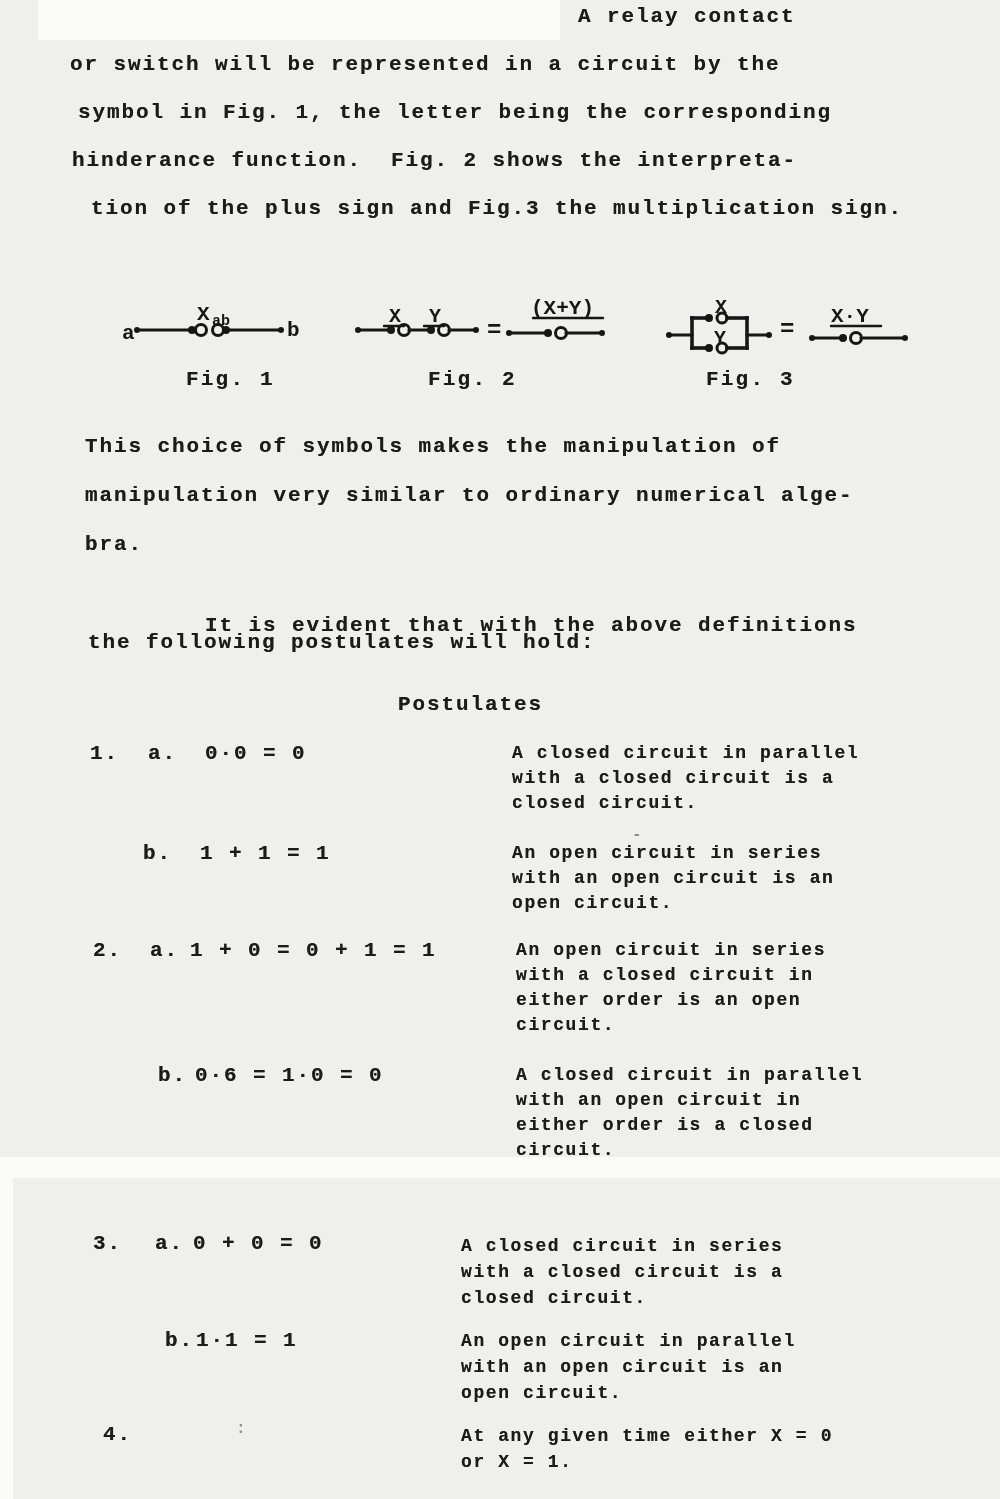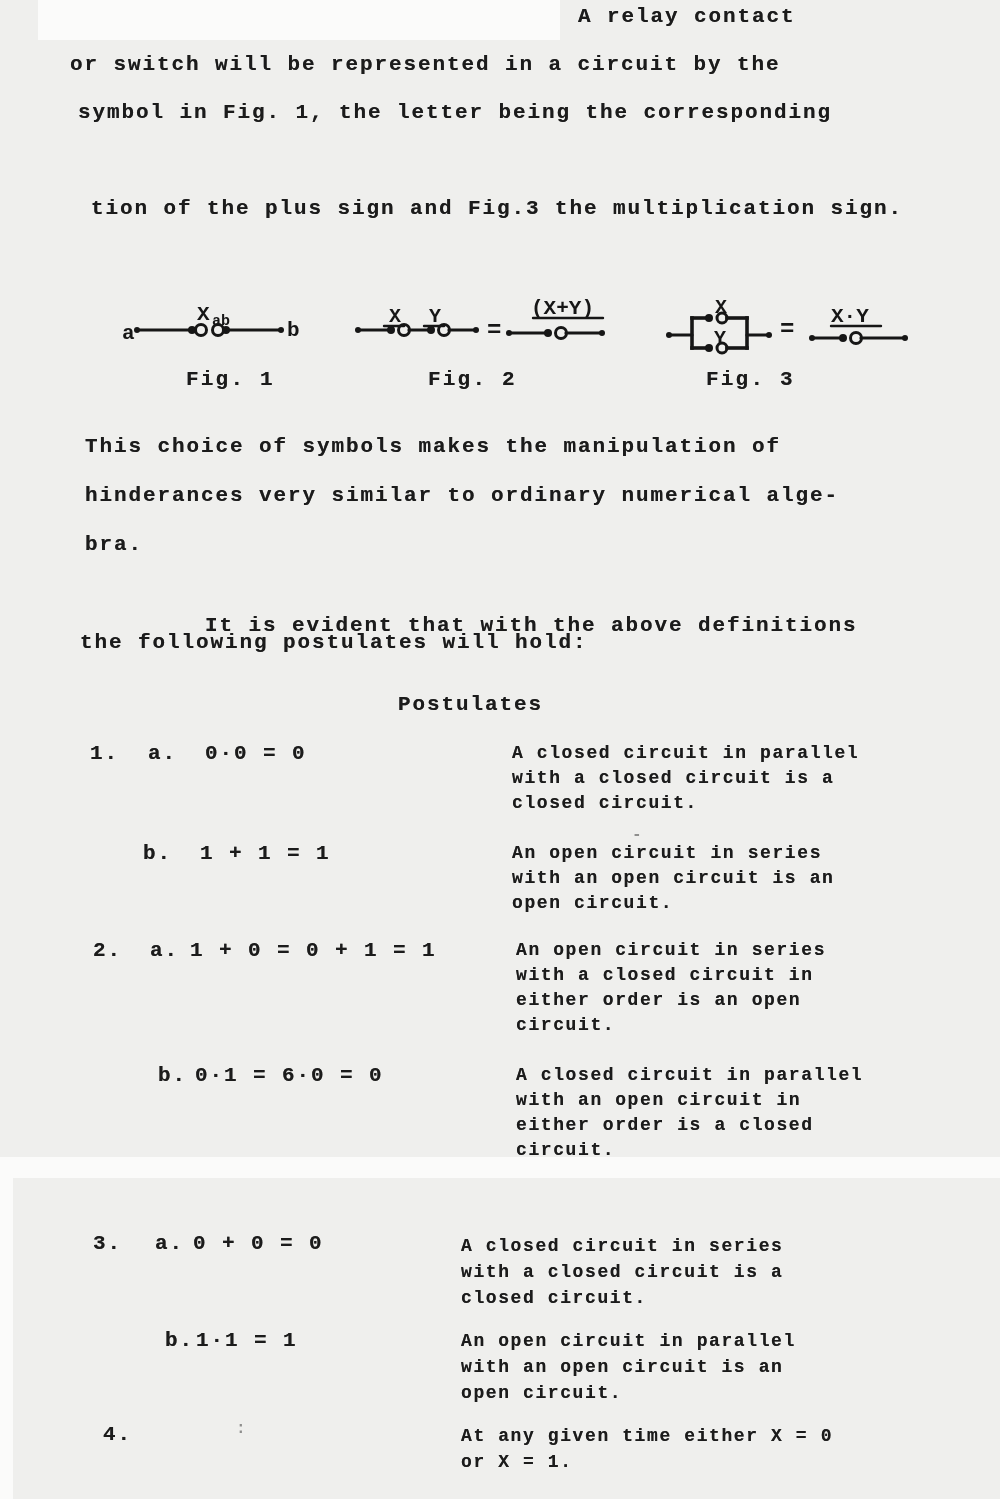--- a/index.html
+++ b/index.html
@@ -37,20 +37,21 @@
 
 <div id="scan">
 
   <div class="bright" style="left:38px;top:0;width:522px;height:40px;"></div>
   <div class="bright" style="left:0;top:1157px;width:1000px;height:21px;"></div>
   <div class="bright" style="left:0;top:1157px;width:13px;height:342px;"></div>
 
   <div class="tline" style="left:578px;top:4px;">A relay contact</div>
   <div class="tline" style="left:70px;top:52px;">or switch will be represented in a circuit by the</div>
   <div class="tline" style="left:78px;top:100px;">symbol in Fig. 1, the letter being the corresponding</div>
+  <div class="tline" style="left:72px;top:148px;">hinderance function.  Fig. 2 shows the interpreta-</div>
   <div class="tline" style="left:91px;top:196px;">tion of the plus sign and Fig.3 the multiplication sign.</div>
 
   <svg width="1000" height="80" style="position:absolute;left:0;top:283px;">
 
     <g>
       <text x="122" y="56" font-size="21">a</text>
       <circle class="node" cx="137" cy="47" r="3"></circle>
       <line class="wire" x1="138" y1="47" x2="190" y2="47"></line>
       <circle class="node" cx="192" cy="47" r="4"></circle>
       <circle class="contact" cx="201" cy="47" r="5.5"></circle>
@@ -115,25 +116,25 @@
       <line class="wire" x1="861" y1="55" x2="904" y2="55"></line>
       <circle class="node" cx="905" cy="55" r="3"></circle>
     </g>
   </svg>
 
   <div class="caption" style="left:186px;top:368px;">Fig. 1</div>
   <div class="caption" style="left:428px;top:368px;">Fig. 2</div>
   <div class="caption" style="left:706px;top:368px;">Fig. 3</div>
 
   <div class="tline" style="left:85px;top:434px;">This choice of symbols makes the manipulation of</div>
-  <div class="tline" style="left:85px;top:483px;">hinderances very similar to ordinary numerical alge-</div>
+  <div class="tline" style="left:85px;top:483px;">manipulation very similar to ordinary numerical alge-</div>
   <div class="tline" style="left:85px;top:532px;">bra.</div>
 
   <div class="tline" style="left:205px;top:581px;margin-top:32px;">It is evident that with the above definitions</div>
-  <div class="tline" style="left:80px;top:630px;">the following postulates will hold:</div>
+  <div class="tline" style="left:88px;top:630px;">the following postulates will hold:</div>
 
   <div class="tline" style="left:398px;top:692px;">Postulates</div>
 
   <div class="tline" style="left:90px;top:741px;">1.</div>
   <div class="tline" style="left:148px;top:741px;">a.</div>
   <div class="tline" style="left:205px;top:741px;">0·0 = 0</div>
   <div class="desc lh25" style="left:512px;top:741px;width:470px;">A closed circuit in parallel
 with a closed circuit is a
 closed circuit.</div>
 
@@ -146,21 +147,21 @@
 
   <div class="tline" style="left:93px;top:938px;">2.</div>
   <div class="tline" style="left:150px;top:938px;">a.</div>
   <div class="tline" style="left:190px;top:938px;">1 + 0 = 0 + 1 = 1</div>
   <div class="desc lh25" style="left:516px;top:938px;width:470px;">An open circuit in series
 with a closed circuit in
 either order is an open
 circuit.</div>
 
   <div class="tline" style="left:158px;top:1063px;">b.</div>
-  <div class="tline" style="left:195px;top:1063px;">0·1 = 6·0 = 0</div>
+  <div class="tline" style="left:195px;top:1063px;">0·6 = 1·0 = 0</div>
   <div class="desc lh25" style="left:516px;top:1063px;width:470px;">A closed circuit in parallel
 with an open circuit in
 either order is a closed
 circuit.</div>
 
   <div class="tline" style="left:93px;top:1231px;">3.</div>
   <div class="tline" style="left:155px;top:1231px;">a.</div>
   <div class="tline" style="left:193px;top:1231px;">0 + 0 = 0</div>
   <div class="desc lh26" style="left:461px;top:1233px;width:490px;">A closed circuit in series
 with a closed circuit is a

